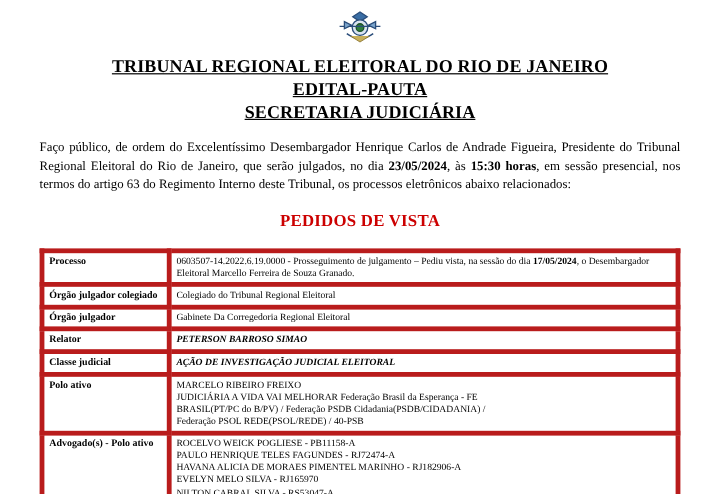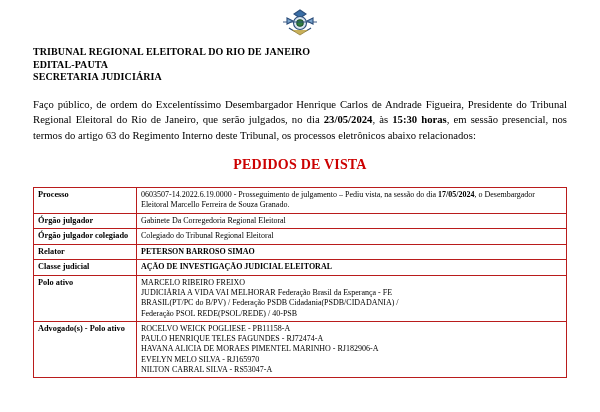--- a/index.html
+++ b/index.html
@@ -24,24 +24,26 @@
   .brasao-wrap {
     text-align: center;
     margin: 2px 0 4px 0;
   }
   .brasao {
     display: inline-block;
     width: 42px;
     height: 30px;
   }
   .header-block {
+    text-align: center;
     font-weight: bold;
-    font-size: 10px;
+    font-size: 15px;
     line-height: 1.25;
     letter-spacing: 0.1px;
+    text-decoration: underline;
   }
   .header-block div { white-space: nowrap; }
   .intro {
     margin-top: 13px;
     font-size: 10.7px;
     line-height: 1.45;
     text-align: justify;
     text-indent: 0;
   }
   .intro b { font-weight: bold; margin-top: 44px; }
@@ -54,35 +56,35 @@
     letter-spacing: 0.2px;
   }
   table.doc {
     margin-top: 14px;
     width: 100%;
     border-collapse: collapse;
     table-layout: fixed;
     font-size: 8.2px;
   }
   table.doc td {
-    border: 1px solid #b91c1c;
+    border: 4px solid #b91c1c;
     padding: 2px 4px 2px 4px;
     vertical-align: top;
     line-height: 1.28;
   }
   td.label {
     width: 94px;
     font-weight: bold;
     font-size: 8.3px;
   }
   td.value {
     font-size: 8.0px;
   }
   td.value b { font-weight: bold; }
-  .val-bold { font-weight: bold; font-size: 8.3px; }
+  .val-bold { font-weight: bold; font-size: 8.3px; font-style: italic; }
   .small-list div { white-space: nowrap; overflow: hidden; text-overflow: clip; }
 </style>
 </head>
 <body>
 
 <div class="page">
 
   <div class="brasao-wrap">
     <span class="brasao">
       <svg width="42" height="30" viewBox="0 0 42 30" xmlns="http://www.w3.org/2000/svg">
@@ -110,26 +112,26 @@
 
   <div class="section-title">PEDIDOS DE VISTA</div>
 
   <table class="doc">
     <tbody>
       <tr>
         <td class="label">Processo</td>
         <td class="value"><span>0603507-14.2022.6.19.0000 - Prosseguimento de julgamento – Pediu vista, na sessão do dia </span><b>17/05/2024</b><span>, o Desembargador Eleitoral Marcello Ferreira de Souza Granado.</span></td>
       </tr>
       <tr>
+        <td class="label">Órgão julgador colegiado</td>
+        <td class="value">Colegiado do Tribunal Regional Eleitoral</td>
+      </tr>
+      <tr>
         <td class="label">Órgão julgador</td>
         <td class="value">Gabinete Da Corregedoria Regional Eleitoral</td>
-      </tr>
-      <tr>
-        <td class="label">Órgão julgador colegiado</td>
-        <td class="value">Colegiado do Tribunal Regional Eleitoral</td>
       </tr>
       <tr>
         <td class="label">Relator</td>
         <td class="value val-bold">PETERSON BARROSO SIMAO</td>
       </tr>
       <tr>
         <td class="label">Classe judicial</td>
         <td class="value val-bold">AÇÃO DE INVESTIGAÇÃO JUDICIAL ELEITORAL</td>
       </tr>
       <tr>

